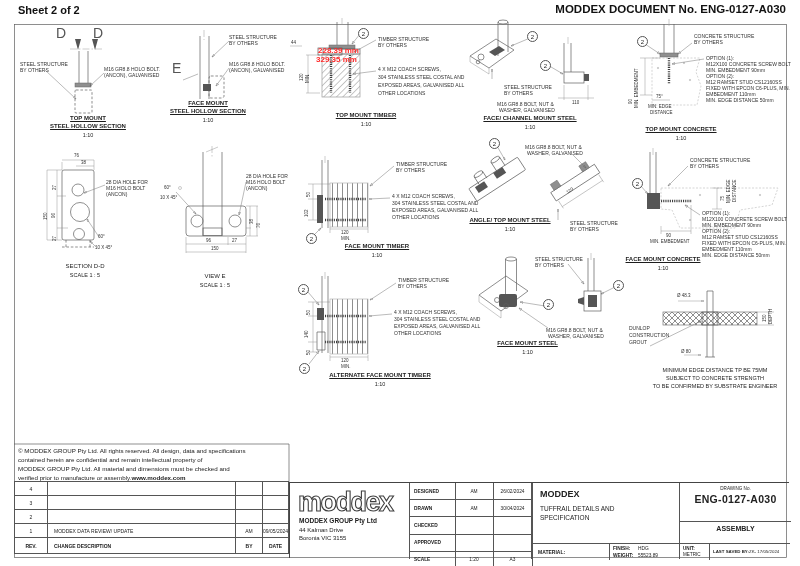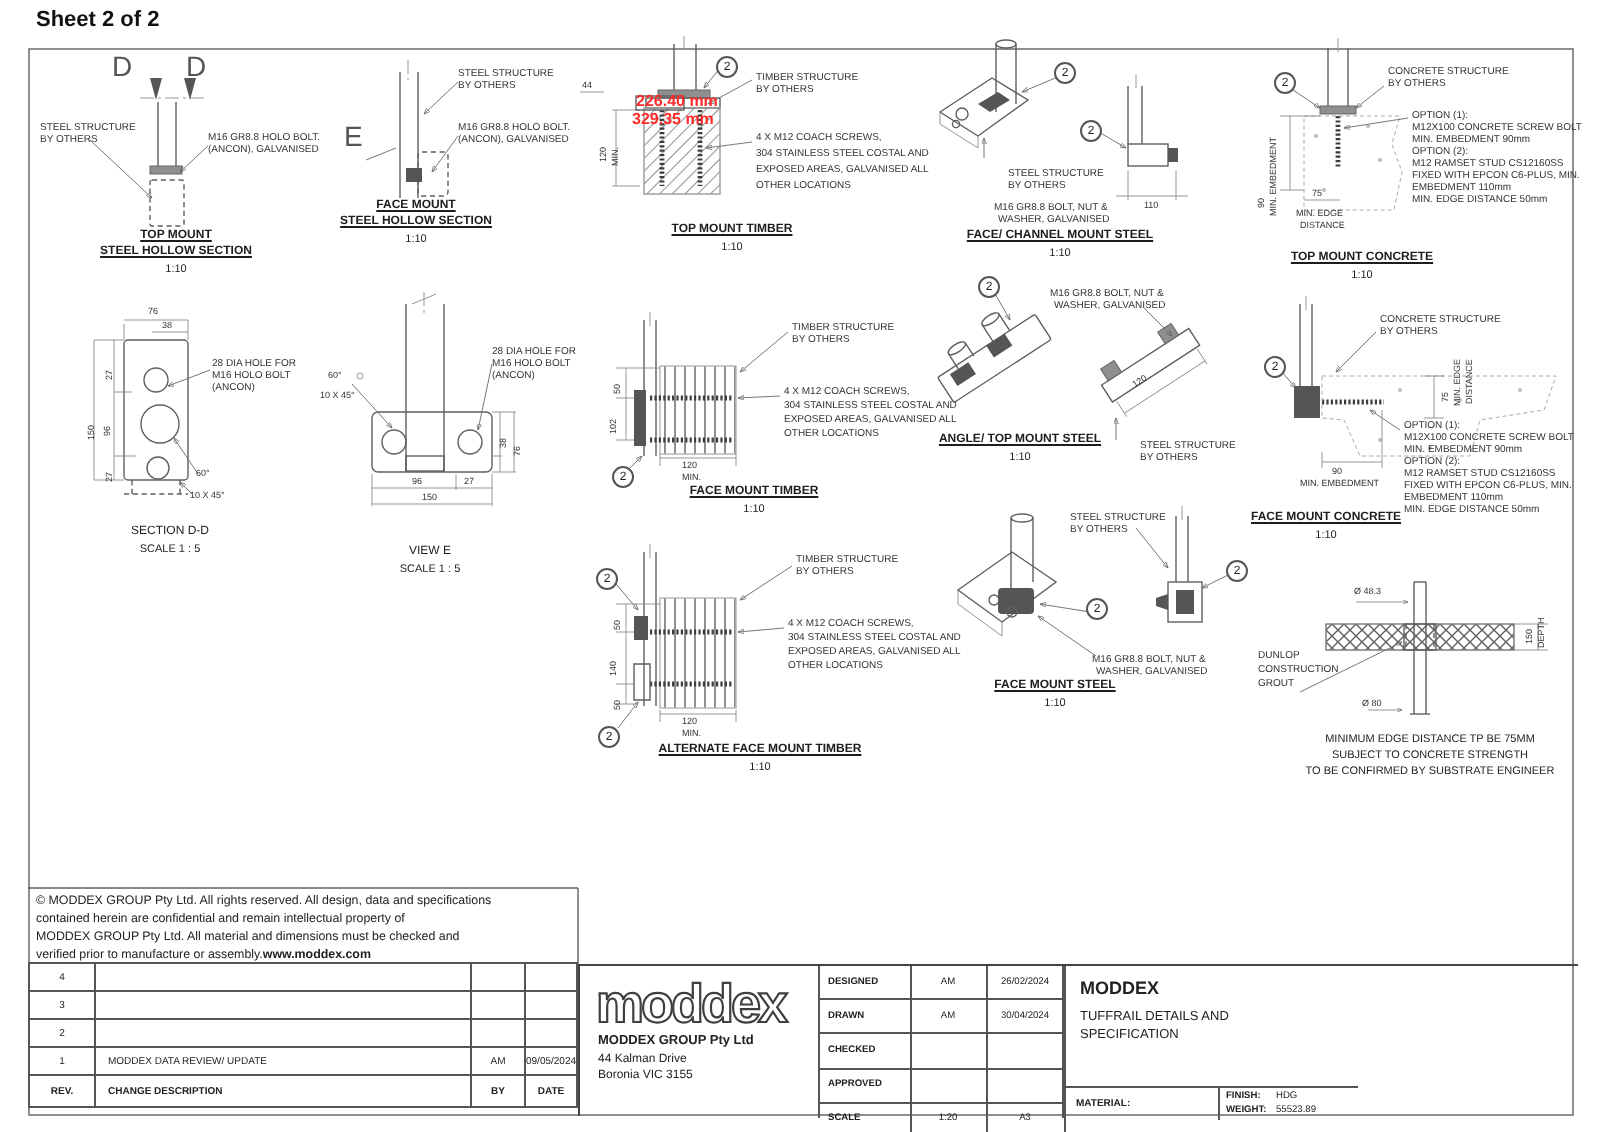--- a/index.html
+++ b/index.html
@@ -47,20 +47,21 @@
   table.tbt td.vv{text-align:center}
   .strip{position:absolute;left:0;right:0;top:60px;height:16px;border-top:0.8px solid #555;box-sizing:border-box}
   .abs{position:absolute;white-space:nowrap}
 </style>
 </head>
 <body>
 
 <div class="sheet">
 
   <div class="hdrL">Sheet 2 of 2</div>
+  <div class="hdrR">MODDEX DOCUMENT No. ENG-0127-A030</div>
 
   <svg class="art" width="800" height="566">
     <defs>
       <pattern id="plank" width="5" height="5" patternUnits="userSpaceOnUse">
         <line x1="2.5" y1="0" x2="2.5" y2="5" stroke="#cfcfcf" stroke-width="0.5"></line>
       </pattern>
       <pattern id="hch" width="4.5" height="4.5" patternUnits="userSpaceOnUse" patternTransform="rotate(45)">
         <line x1="0" y1="0" x2="0" y2="4.5" stroke="#b8b8b8" stroke-width="0.55"></line>
       </pattern>
       <pattern id="xch" width="6" height="6" patternUnits="userSpaceOnUse">
@@ -351,21 +352,21 @@
   <div class="mark" style="left:172px;top:60px">E</div>
   <div class="t" style="left:229px;top:34px">STEEL STRUCTURE</div>
   <div class="t" style="left:229px;top:40px">BY OTHERS</div>
   <div class="t" style="left:229px;top:61px">M16 GR8.8 HOLO BOLT.</div>
   <div class="t" style="left:229px;top:67px">(ANCON), GALVANISED</div>
   <div class="dt" style="left:168px;top:100px;width:80px">FACE MOUNT</div>
   <div class="dt" style="left:168px;top:108px;width:80px">STEEL HOLLOW SECTION</div>
   <div class="sc" style="left:168px;top:117px;width:80px">1:10</div>
 
   <div class="balloon" style="left:358px;top:28px">2</div>
-  <div class="red1" style="left:318px;top:46px">226.40 mm</div>
+  <div class="red1" style="left:318px;top:46px">228.39 mm</div>
   <div class="red1" style="left:316px;top:55px">329.35 mm</div>
   <div class="dimt" style="left:291px;top:40px">44</div>
   <div class="vt" style="left:299px;top:81px">120</div>
   <div class="vt" style="left:305px;top:83px">MIN.</div>
   <div class="t" style="left:378px;top:36px">TIMBER STRUCTURE</div>
   <div class="t" style="left:378px;top:42px">BY OTHERS</div>
   <div class="t" style="left:378px;top:66px">4 X M12 COACH SCREWS,</div>
   <div class="t" style="left:378px;top:74px">304 STAINLESS STEEL COSTAL AND</div>
   <div class="t" style="left:378px;top:82px">EXPOSED AREAS, GALVANISED ALL</div>
   <div class="t" style="left:378px;top:90px">OTHER LOCATIONS</div>
@@ -606,15 +607,28 @@
       <div class="strip">
         <div class="abs" style="left:6px;top:5px;font-size:5px;font-weight:bold">MATERIAL:</div>
         <div class="abs" style="left:81px;top:2px;font-size:4.8px;font-weight:bold">FINISH:</div>
         <div class="abs" style="left:106px;top:2px;font-size:4.8px">HDG</div>
         <div class="abs" style="left:81px;top:9px;font-size:4.8px;font-weight:bold">WEIGHT:</div>
         <div class="abs" style="left:106px;top:9px;font-size:4.8px">55523.89</div>
         <div class="abs" style="left:77px;top:0;height:16px;border-left:0.8px solid #555"></div>
       </div>
     </div>
 
+    <div class="tbcell bl" style="left:389px;width:111px">
+      <div class="abs" style="left:0;top:3px;width:111px;text-align:center;font-size:4.6px">DRAWING No.</div>
+      <div class="abs" style="left:0;top:10px;width:111px;text-align:center;font-size:10.5px;font-weight:bold;letter-spacing:0.3px">ENG-0127-A030</div>
+      <div class="abs" style="left:0;top:38px;width:111px;border-top:0.8px solid #555"></div>
+      <div class="abs" style="left:0;top:42px;width:111px;text-align:center;font-size:7px;font-weight:bold">ASSEMBLY</div>
+      <div class="strip">
+        <div class="abs" style="left:3px;top:2px;font-size:4.6px;font-weight:bold">UNIT:</div>
+        <div class="abs" style="left:3px;top:8px;font-size:4.6px">METRIC</div>
+        <div class="abs" style="left:29px;top:0;height:16px;border-left:0.8px solid #555"></div>
+        <div class="abs" style="left:33px;top:5px;font-size:4.4px;font-weight:bold">LAST SAVED BY:</div>
+        <div class="abs" style="left:69px;top:5px;font-size:4.4px">ZK- 17/05/2024</div>
+      </div>
+    </div>
   </div>
 
 </div>
 
 </body></html>

